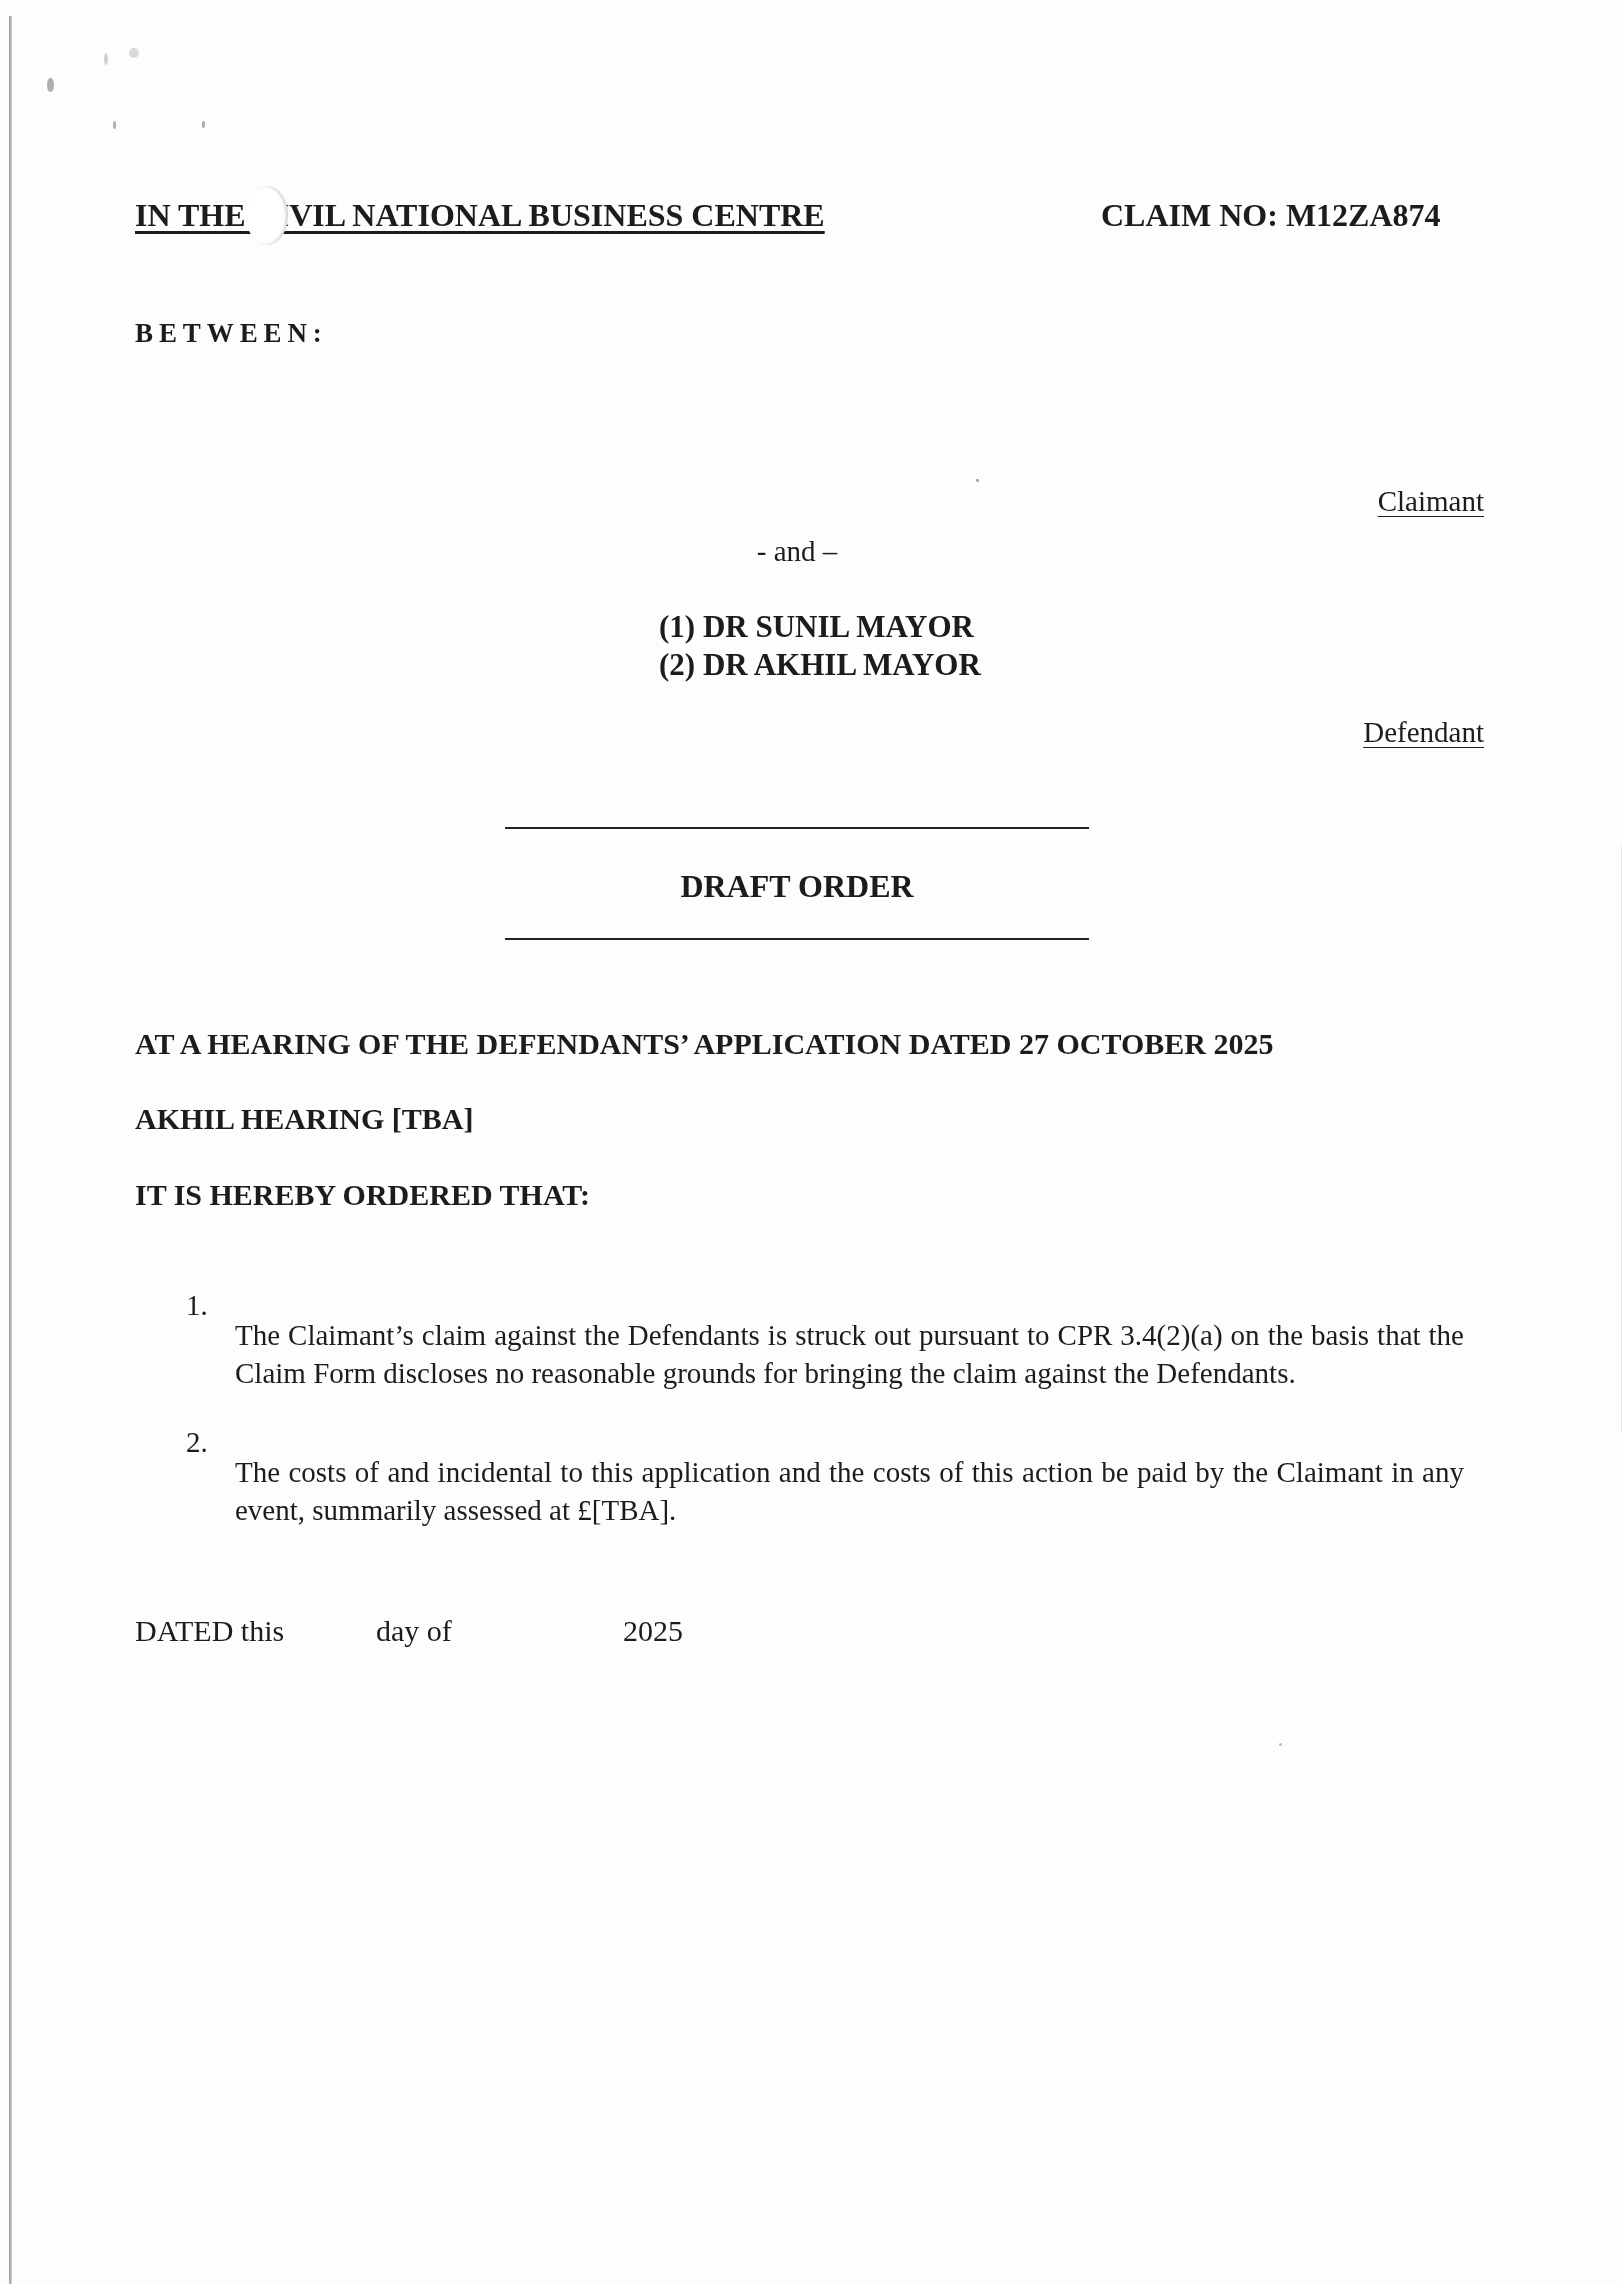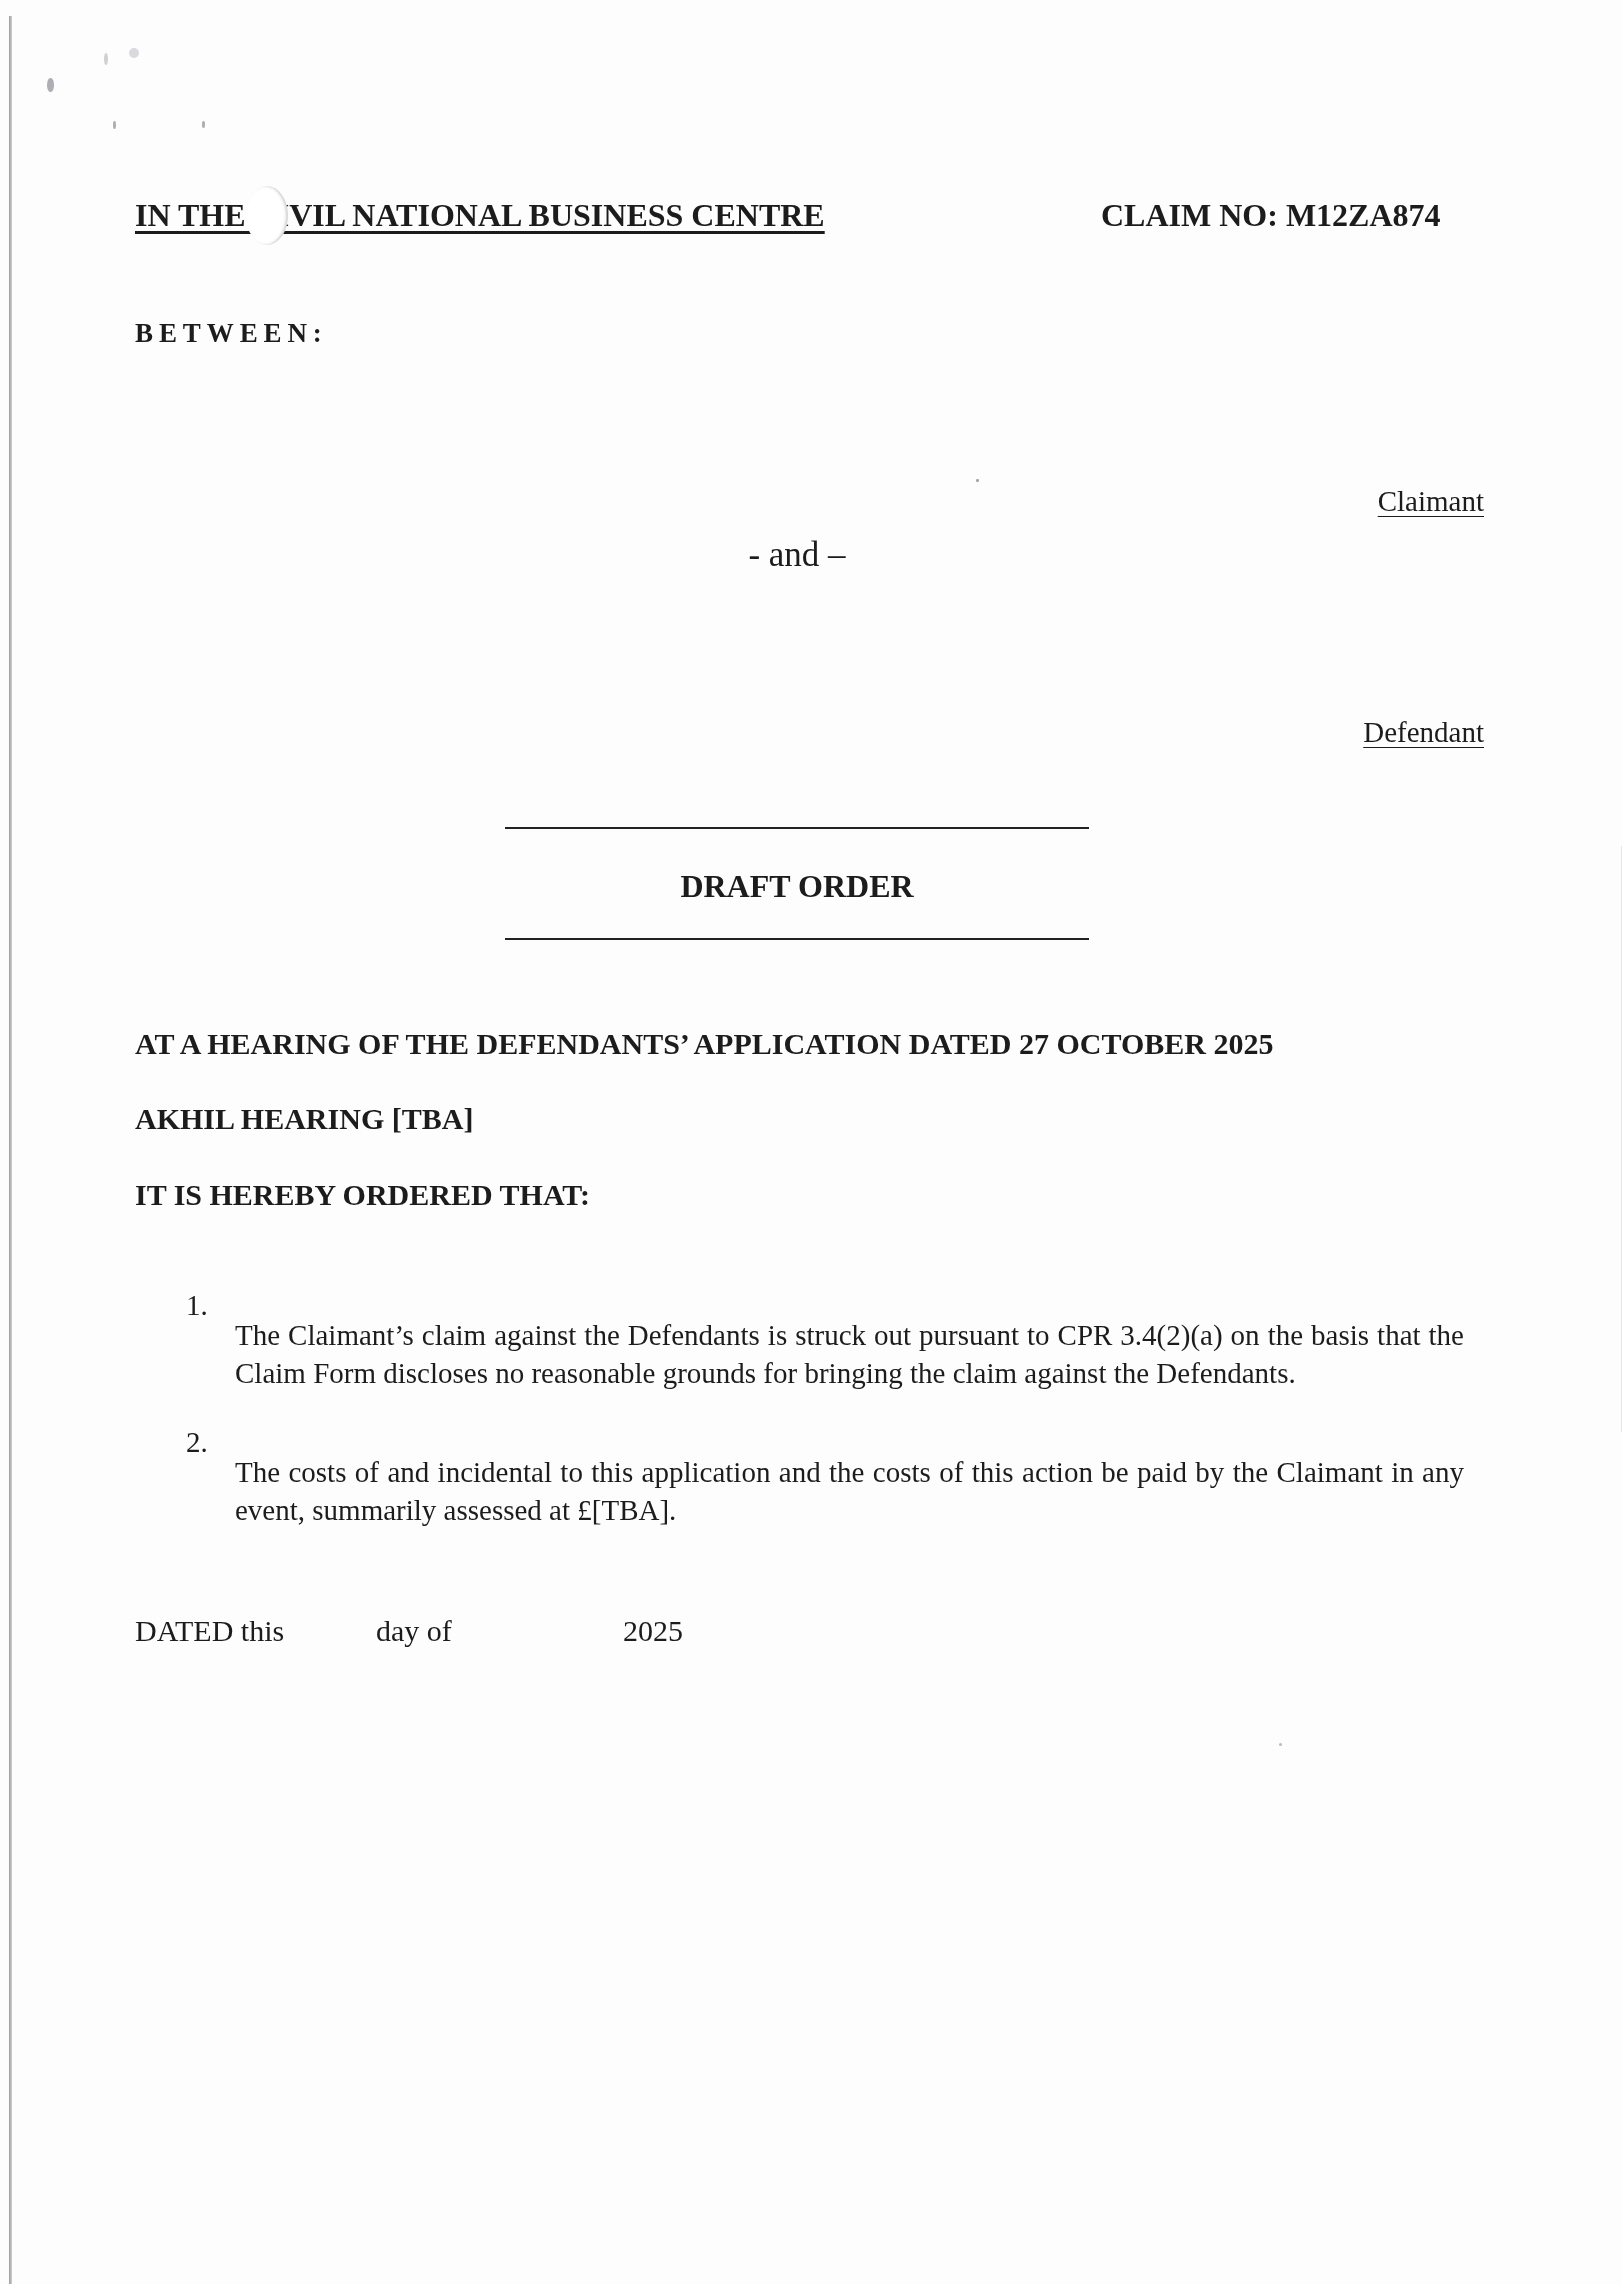--- a/index.html
+++ b/index.html
@@ -73,21 +73,21 @@
   .claimant-name {
     top: 415px; left: 0; width: 1594px;
     font-size: 31px;
   }
   .role-label {
     right: 139px;
     font-size: 29px;
   }
   .and-sep {
     top: 535px; left: 0; width: 1594px;
-    font-size: 35px;
+    font-size: 29px;
   }
   .defendants {
     position: absolute;
     left: 659px; top: 608px;
     font-size: 31px;
     line-height: 38px;
   }
   .rule {
     position: absolute;
     left: 505px; width: 584px;
@@ -148,20 +148,24 @@
   <div class="abs court-title bold u">IN THE CIVIL NATIONAL BUSINESS CENTRE</div>
   <div class="hole-punch"></div>
   <div class="abs claim-no bold">CLAIM NO: M12ZA874</div>
 
   <div class="abs between bold">BETWEEN:</div>
 
   <div class="abs role-label u-thin" style="top:485px;">Claimant</div>
 
   <div class="center-col and-sep">- and –</div>
 
+  <div class="defendants bold">
+    <div>(1) DR SUNIL MAYOR</div>
+    <div>(2) DR AKHIL MAYOR</div>
+  </div>
   <div class="abs role-label u-thin" style="top:716px;">Defendant</div>
 
   <div class="rule" style="top:827px;"></div>
   <div class="center-col doc-title bold">DRAFT ORDER</div>
   <div class="rule" style="top:938px;"></div>
 
   <div class="abs heading bold" style="top:1027px;">AT A HEARING OF THE DEFENDANTS’ APPLICATION DATED 27 OCTOBER 2025</div>
   <div class="abs heading bold" style="top:1102px;">AKHIL HEARING [TBA]</div>
   <div class="abs heading bold" style="top:1178px;">IT IS HEREBY ORDERED THAT:</div>
 

